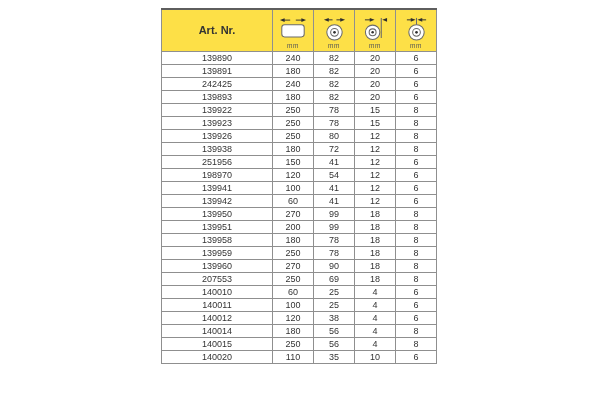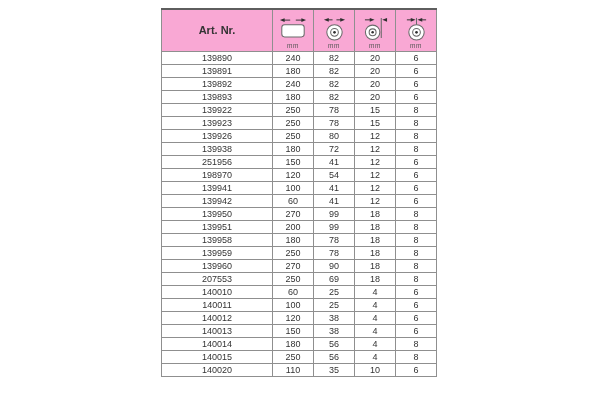--- a/index.html
+++ b/index.html
@@ -21,21 +21,21 @@
     border: 1px solid #7d7d7d;
     border-top: 2px solid #5e5e5e;
   }
   table.spec-table th, table.spec-table td {
     border: 1px solid #8f8f8f;
     text-align: center;
     vertical-align: middle;
     overflow: hidden;
   }
   table.spec-table th {
-    background: #f9a8d4;
+    background: #fde047;
     height: 42px;
     font-size: 11px;
     font-weight: bold;
     color: #333333;
   }
   table.spec-table td {
     height: 12.8px;
     font-size: 9px;
     color: #333333;
     padding: 0 2px;
@@ -157,21 +157,21 @@
           <td>6</td>
         </tr>
         <tr>
           <td>139891</td>
           <td>180</td>
           <td>82</td>
           <td>20</td>
           <td>6</td>
         </tr>
         <tr>
-          <td>139892</td>
+          <td>242425</td>
           <td>240</td>
           <td>82</td>
           <td>20</td>
           <td>6</td>
         </tr>
         <tr>
           <td>139893</td>
           <td>180</td>
           <td>82</td>
           <td>20</td>
@@ -285,27 +285,20 @@
         <tr>
           <td>140011</td>
           <td>100</td>
           <td>25</td>
           <td>4</td>
           <td>6</td>
         </tr>
         <tr>
           <td>140012</td>
           <td>120</td>
-          <td>38</td>
-          <td>4</td>
-          <td>6</td>
-        </tr>
-        <tr>
-          <td>140013</td>
-          <td>150</td>
           <td>38</td>
           <td>4</td>
           <td>6</td>
         </tr>
         <tr>
           <td>140014</td>
           <td>180</td>
           <td>56</td>
           <td>4</td>
           <td>8</td>

